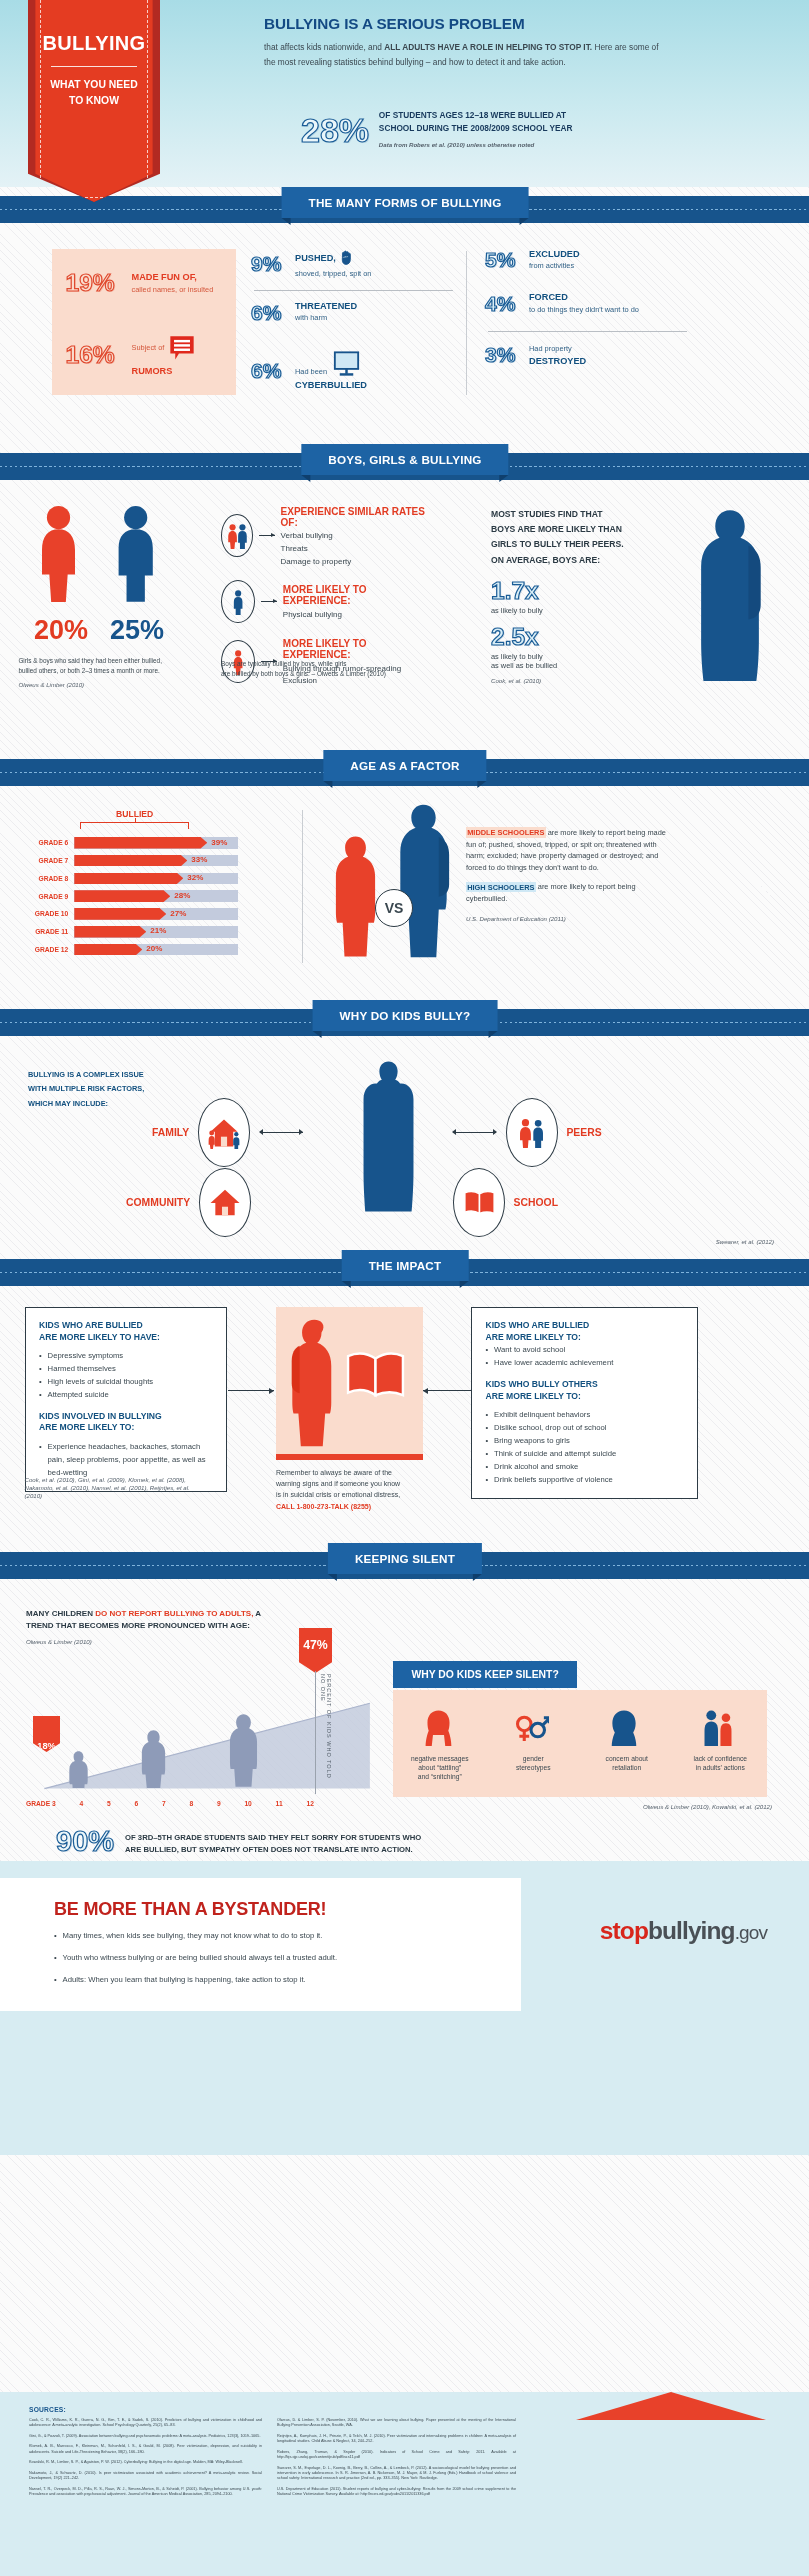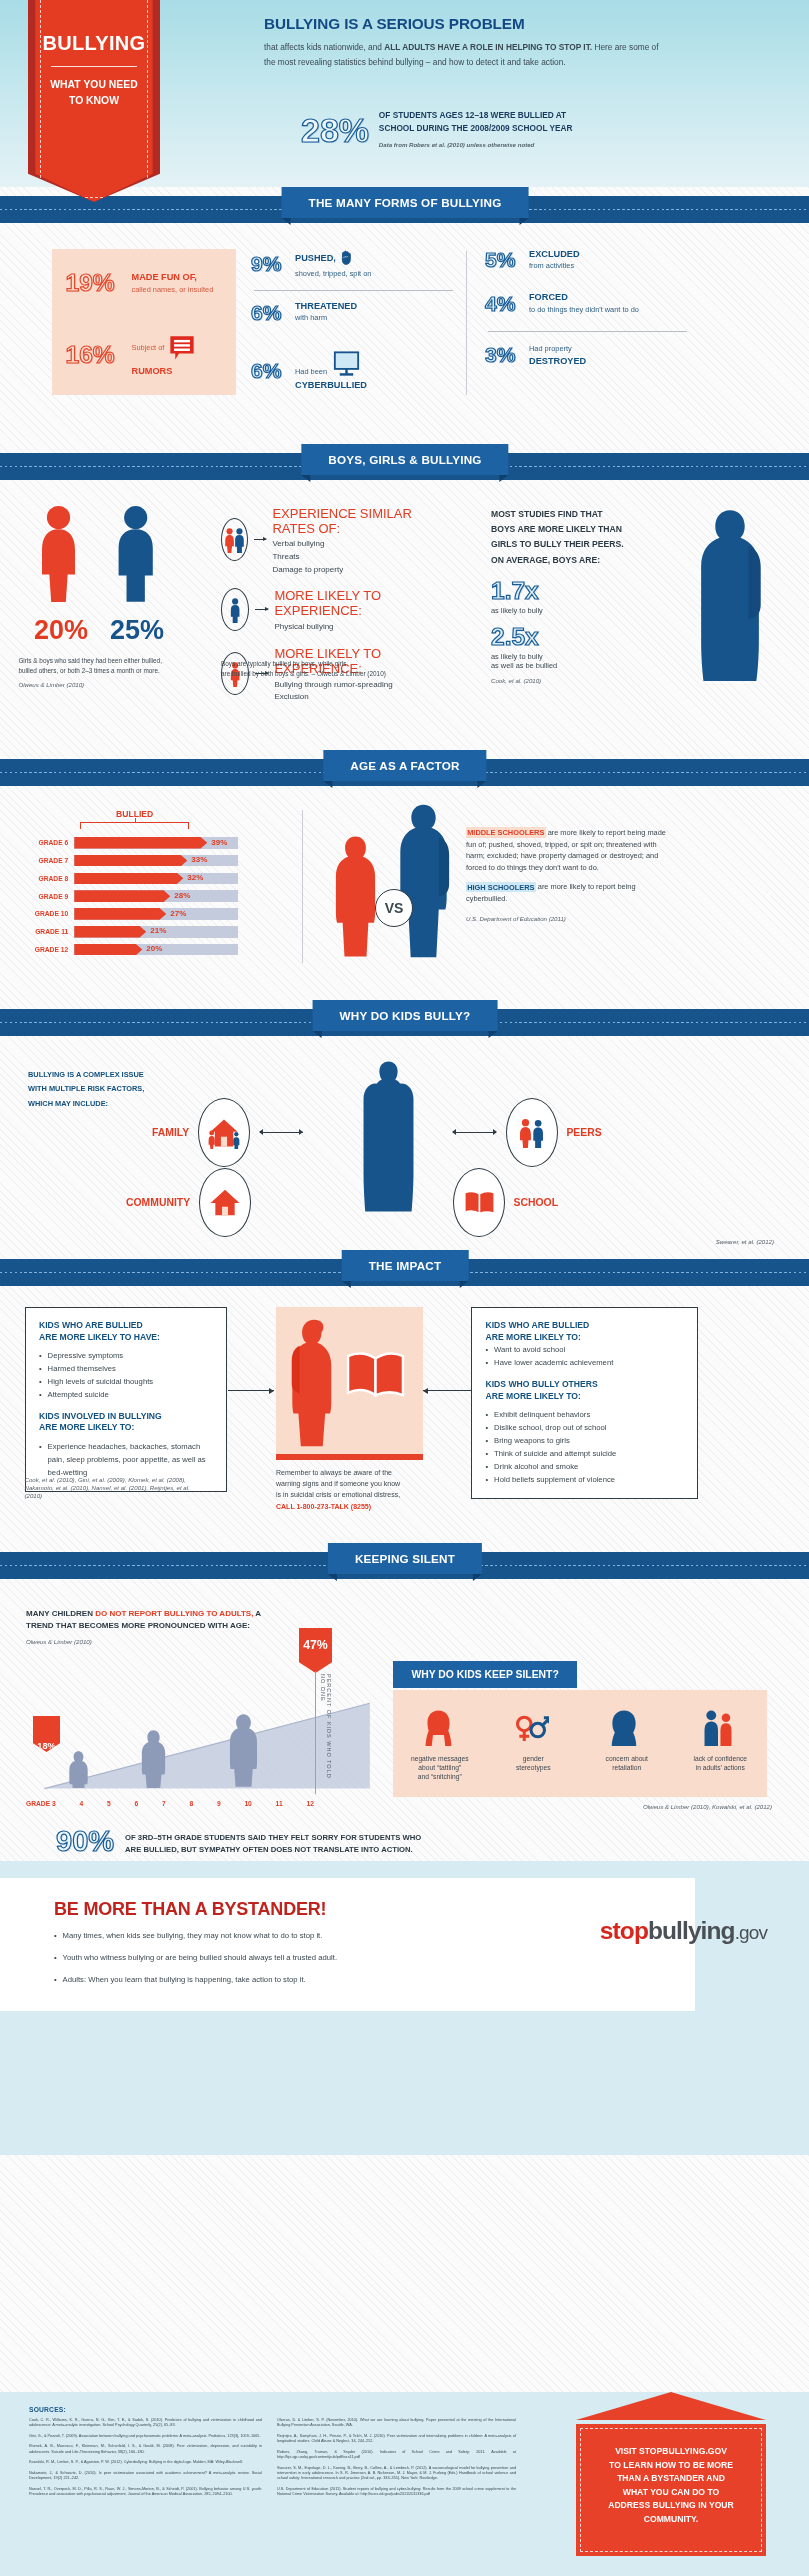--- a/index.html
+++ b/index.html
@@ -112,21 +112,21 @@
   .bg-sec{ position:relative; height:258px; }
   .pctbig-red{ font-size:27px; font-weight:bold; color:#e23b22; }
   .pctbig-blue{ font-size:27px; font-weight:bold; color:#17548c; }
   .circ{
     width:34px; height:43px; border:1.5px solid #2d3b45; border-radius:50%;
     display:flex; align-items:center; justify-content:center;
   }
   .arrow-r{ width:16px; height:0.9px; background:#2d3b45; position:relative; }
   .arrow-r:after{ content:""; position:absolute; right:-0.6px; top:-2.1px;
     border-style:solid; border-width:2.5px 0 2.5px 4.3px; border-color:transparent transparent transparent #2d3b45;}
-  .lbl-red{ font-size:13px; font-weight:normal; color:#e23b22; }
+  .lbl-red{ font-size:10px; font-weight:bold; color:#e23b22; }
   .lbl-item{ font-size:8px; color:#3b4850; margin-top:3.7px; }
   .ms-head{ font-size:8.6px; font-weight:bold; color:#2b3a44; line-height:15.3px; }
   .o-big-blue{
     font-size:24.5px; font-weight:bold; color:#d9eef7;
     -webkit-text-stroke:1.2px #1a5c96; text-shadow:1.2px 1.2px 0 rgba(26,92,150,.15); line-height:1;
   }
 
   
   .age-sec{ position:relative; height:202px; }
   .barrow{ display:flex; align-items:center; height:13.5px; margin-bottom:4.3px; }
@@ -170,21 +170,21 @@
   .tag18{ position:relative; width:27px; height:36px; background:#e8412a;
     clip-path: polygon(0 0,100% 0,100% 76%,50% 100%,0 76%);
     display:flex; align-items:flex-start; justify-content:center; }
   .tag18 span{ color:#fff; font-size:9.2px; font-weight:bold; padding-top:25px; }
   .vaxis{ writing-mode:vertical-rl; font-size:5.5px; letter-spacing:1px; color:#55606b; }
   .ktile{ text-align:center; width:79px; font-size:6.7px; color:#3b4850; line-height:9.2px; }
   .gradeaxis{ display:flex; align-items:center; font-size:6.7px; font-weight:bold; color:#e23b22; }
 
   
   .foot{ position:relative; height:294px; background:#d7ecf2; }
-  .bystand{ position:absolute; left:0; top:17px; width:695px; background:#fff; padding:21px 24.5px 24.5px 54px; }
+  .bystand{ position:absolute; left:0; top:17px; width:521px; background:#fff; padding:21px 24.5px 24.5px 54px; }
   .by-h{ font-size:18px; font-weight:bold; color:#c0231d; letter-spacing:-0.2px;}
   .by-li{ font-size:7.7px; color:#3b4850; line-height:12.3px; margin-top:9.8px; padding-left:8.6px; position:relative;}
   .by-li:before{ content:"\2022"; position:absolute; left:0;}
   .logo{ position:absolute; right:43px; top:56px; font-size:24.5px; letter-spacing:-0.9px;}
   .logo .s1{ color:#d8261c; font-weight:bold;}
   .logo .s2{ color:#4a5056; font-weight:bold;}
   .logo .s3{ color:#4a5056; font-weight:normal; font-size:19px;}
   .src-h{ font-size:6.7px; font-weight:bold; color:#17548c; letter-spacing:0.2px; }
   .src-col{ font-size:3.8px; line-height:5.3px; color:#3b4850; text-align:justify; }
   .cta{
@@ -661,21 +661,21 @@
         <div class="bx-li">Have lower academic achievement</div>
       </div>
       <div class="bx-h" style="margin-top:9.8px;white-space:pre-line;">KIDS WHO BULLY OTHERS
 ARE MORE LIKELY TO:</div>
       <div style="margin-top:5.5px;">
         <div class="bx-li">Exhibit delinquent behaviors</div>
         <div class="bx-li">Dislike school, drop out of school</div>
         <div class="bx-li">Bring weapons to girls</div>
         <div class="bx-li">Think of suicide and attempt suicide</div>
         <div class="bx-li">Drink alcohol and smoke</div>
-        <div class="bx-li">Hold beliefs supplement of violence</div>
+        <div class="bx-li">Drink beliefs supportive of violence</div>
       </div>
     </div>
   </div>
 
   <div class="band-wrap">
     <div class="band"></div>
     <div class="band-tab">KEEPING SILENT</div>
   </div>
 
   <div class="sil-sec">
@@ -823,27 +823,16 @@
 
 Reijntjes, A., Kamphuis, J. H., Prinzie, P., &amp; Telch, M. J. (2010). Peer victimization and internalizing problems in children: A meta-analysis of longitudinal studies. Child Abuse &amp; Neglect, 34, 244–252.
 
 Robers, Zhang, Truman, &amp; Snyder (2010). Indicators of School Crime and Safety: 2011. Available at http://bjs.ojp.usdoj.gov/content/pub/pdf/iscs11.pdf
 
 Swearer, S. M., Espelage, D. L., Koenig, B., Berry, B., Collins, A., &amp; Lembeck, P. (2012). A socioecological model for bullying prevention and intervention in early adolescence. In S. R. Jimerson, A. B. Nickerson, M. J. Mayer, &amp; M. J. Furlong (Eds.) Handbook of school violence and school safety: International research and practice (2nd ed., pp. 333–355). New York: Routledge.
 
 U.S. Department of Education (2011). Student reports of bullying and cyber-bullying: Results from the 2009 school crime supplement to the National Crime Victimization Survey. Available at: http://nces.ed.gov/pubs2011/2011336.pdf</div>
 
     <div class="cta-arrow"></div>
-    <div class="cta">
-      <div class="cta-in"></div>
-      <div style="position:relative;">
-        <div>VISIT STOPBULLYING.GOV</div>
-        <div>TO LEARN HOW TO BE MORE</div>
-        <div>THAN A BYSTANDER AND</div>
-        <div>WHAT YOU CAN DO TO</div>
-        <div>ADDRESS BULLYING IN YOUR</div>
-        <div>COMMUNITY.</div>
-      </div>
-    </div>
   </div>
 
 </div>
 
 
 </body></html>

